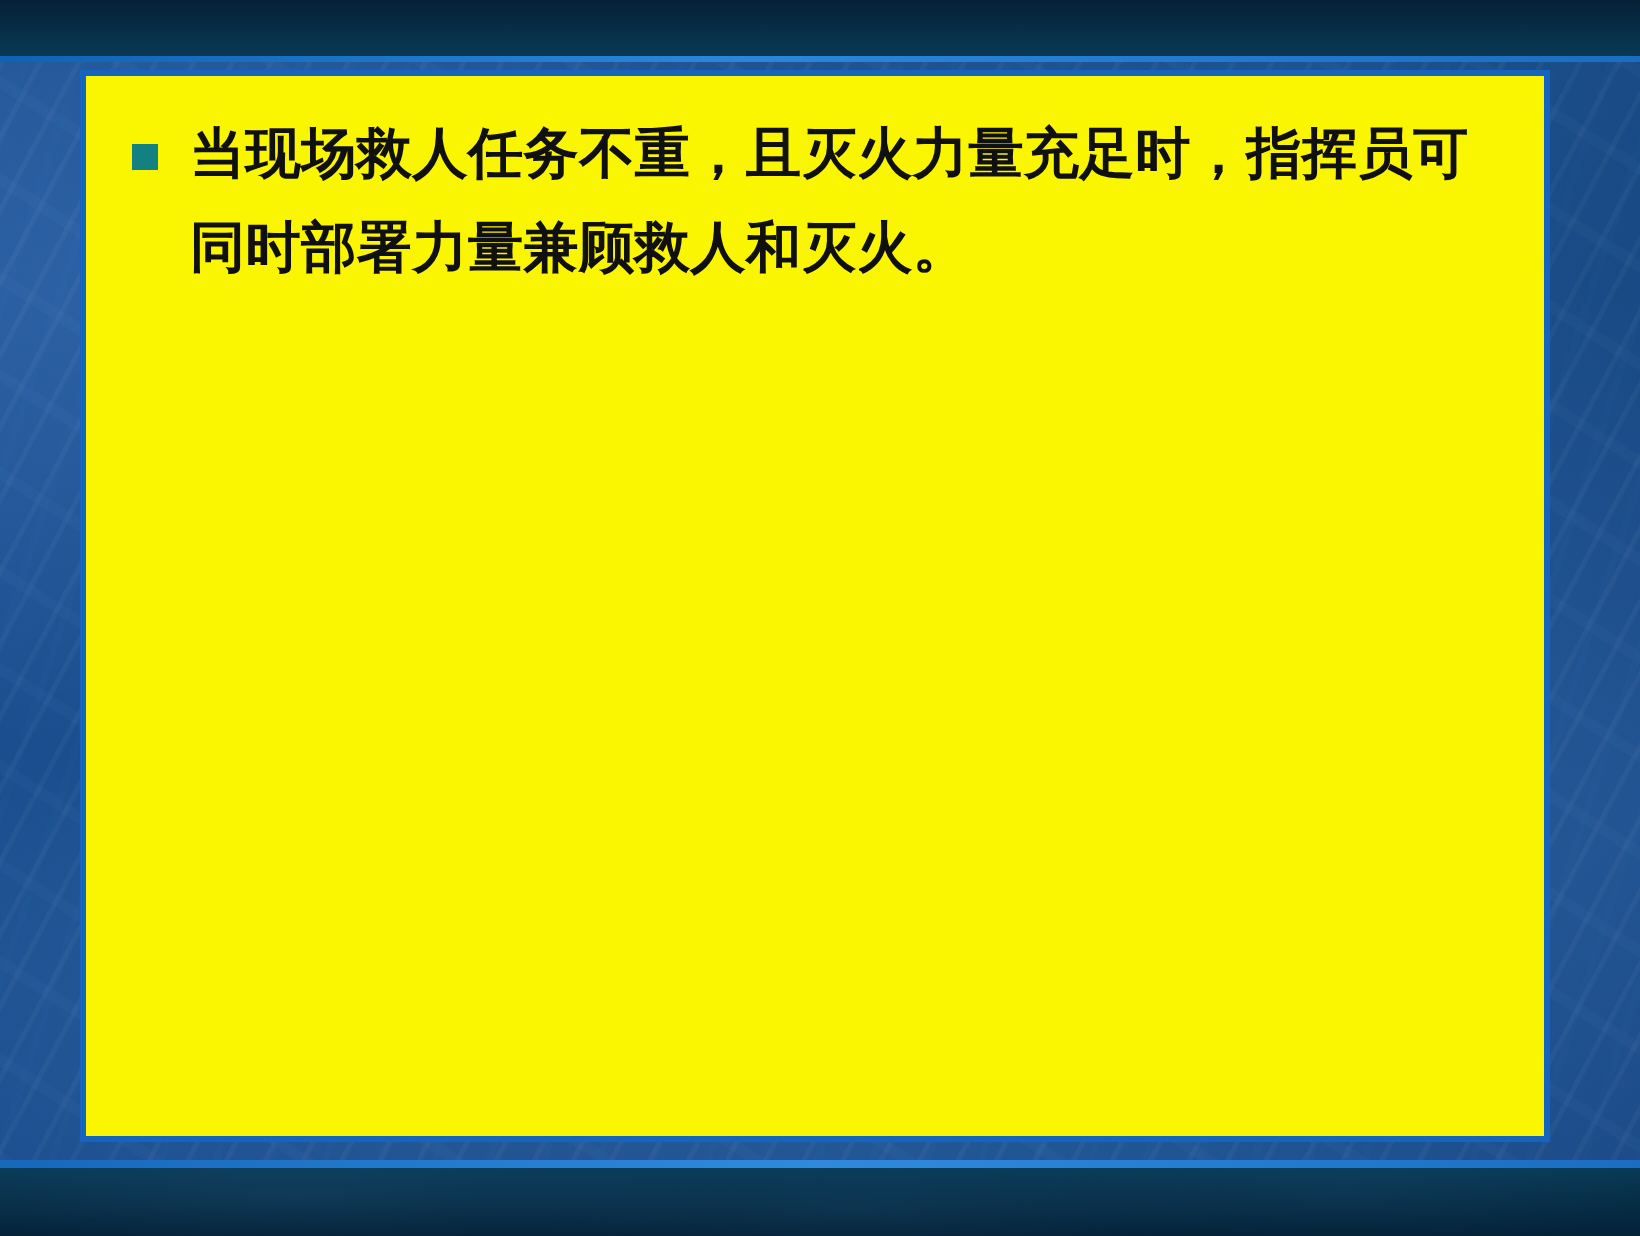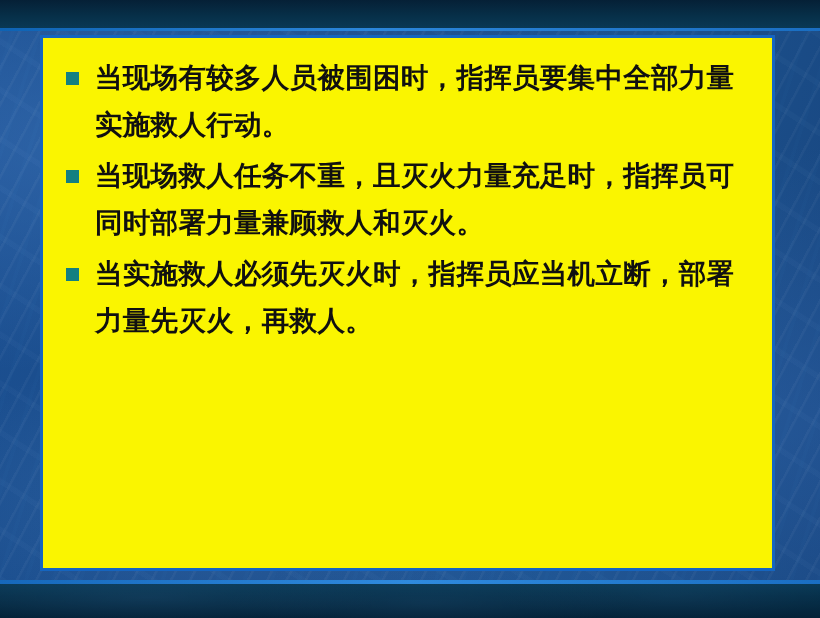--- a/index.html
+++ b/index.html
@@ -167,32 +167,24 @@
   <div class="band-top"></div>
   <div class="band-top-line"></div>
   <div class="band-bottom-line"></div>
   <div class="band-bottom"></div>
   <div class="band-bottom-tex"></div>
 
   <div id="panel">
     <ul class="bullets">
 
 
-      <li class="bullet">
-        <span class="marker"></span>
-        <span class="txt">当现场有较多人员被围困时，指挥员要集中全部力量实施救人行动。</span>
-      </li>
 
       <li class="bullet">
         <span class="marker"></span>
         <span class="txt">当现场救人任务不重，且灭火力量充足时，指挥员可同时部署力量兼顾救人和灭火。</span>
       </li>
 
-      <li class="bullet">
-        <span class="marker"></span>
-        <span class="txt">当实施救人必须先灭火时，指挥员应当机立断，部署力量先灭火，再救人。</span>
-      </li>
 
 
     </ul>
   </div>
 
 </div>
 
 </body></html>

